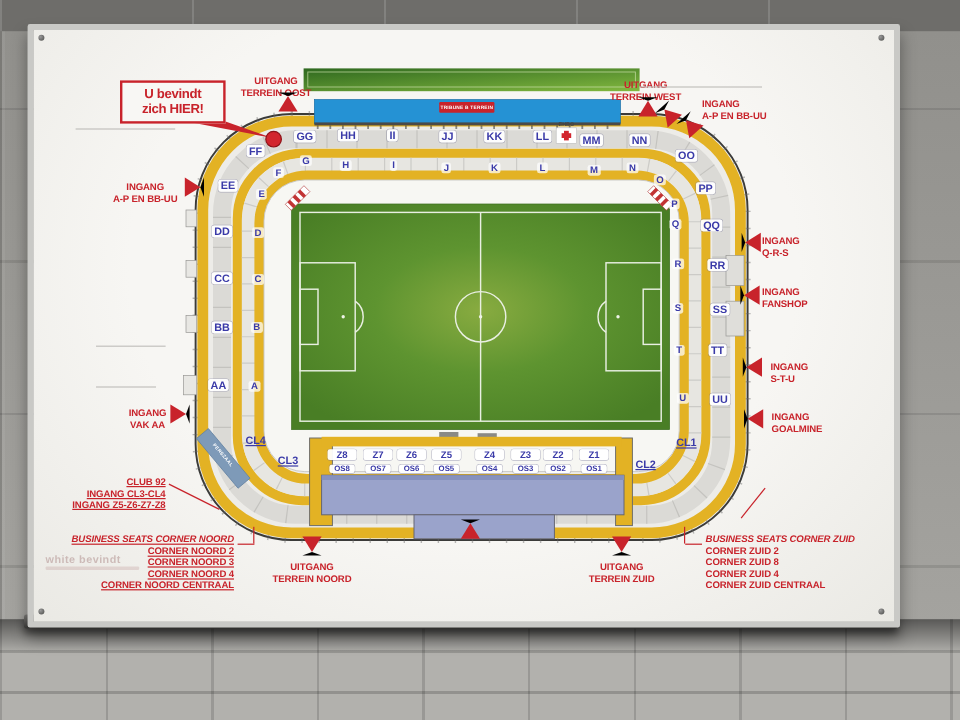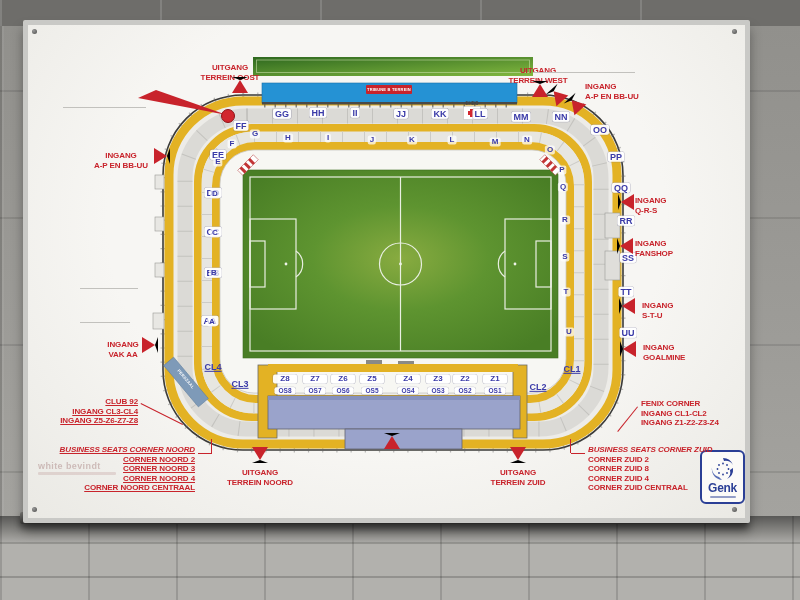--- a/index.html
+++ b/index.html
@@ -19,21 +19,21 @@
   .pavement::before{content:"";position:absolute;inset:0;background:linear-gradient(rgba(0,0,0,.50),rgba(0,0,0,0) 34%);}
   .sign-rail{position:absolute;left:20px;top:512px;width:728px;height:12px;background:linear-gradient(#7d7c79,#3C3B39);border-radius:2px;box-shadow:0 4px 6px rgba(0,0,0,.4);}
   .sign{position:absolute;left:23px;top:20px;width:717px;height:493px;border:5px solid #C9C9C6;border-radius:2px;
     box-shadow:0 9px 12px rgba(0,0,0,.35), inset 0 0 0 1px rgba(255,255,255,.55);}
   .sign-face{position:absolute;inset:0;background:radial-gradient(ellipse at 50% 40%, #F7F6F3 55%, #EAE9E4 100%);overflow:hidden;}
   .stadium-svg{position:absolute;left:0;top:0;z-index:1;}
   .overlay{position:absolute;inset:0;z-index:2;}
   .screw{position:absolute;width:5px;height:5px;border-radius:50%;background:radial-gradient(circle at 35% 35%, #999, #4a4a48);z-index:3;}
 
   .badge{position:absolute;transform:translate(-50%,-50%);background:rgba(255,255,255,.95);color:#3A3AA8;font-weight:bold;border-radius:2px;padding:0 2px;line-height:1.15;box-shadow:0 0 0 .5px rgba(110,110,150,.45);white-space:nowrap;}
-  .badge.outer{font-size:9px;margin-left:28px;}
+  .badge.outer{font-size:9px;}
   .badge.inner{font-size:8px;background:rgba(255,255,255,.72);box-shadow:none;}
   .badge.cl{font-size:9px;background:transparent;box-shadow:none;text-decoration:underline;}
   .badge.z{font-size:8px;width:22px;text-align:center;padding:0 1px;}
   .badge.os{font-size:6.5px;width:19px;text-align:center;padding:0 1px;}
 
   .red-label{position:absolute;color:#C8232B;font-weight:bold;font-size:8px;line-height:9.6px;letter-spacing:-0.1px;white-space:nowrap;z-index:2;}
   .red-label.al-c{transform:translateX(-50%);text-align:center;}
   .red-label.al-r{text-align:right;text-decoration:underline;}
   .red-label .italic{font-style:italic;}
 
@@ -177,49 +177,34 @@
         </g>
 
         <g>
           <polygon points="110,73 128,65 199,90" fill="#C8232B"></polygon>
           <circle cx="200" cy="91" r="6.5" fill="#D2262E" stroke="#8E1218" stroke-width="1"></circle>
         </g>
       </svg>
 
       <div class="overlay" id="overlay">
 
+        <div class="you-are-here">
+          <div>U bevindt</div>
+          <div>zich HIER!</div>
+        </div>
 
         <div class="stand-badge">TRIBUNE B TERREIN</div>
         <div class="ehbo-label">EHBO</div>
         <div class="press-label">PERSZAAL</div>
 
         <div class="watermark">
           <div class="brand">white bevindt</div>
           <div class="tagline"></div>
         </div>
 
-        <div class="genk-logo">
-          <svg width="28" height="28" viewBox="0 0 28 28">
-            <path d="M14,3 a11,11 0 0 1 10,7 a9,9 0 0 0 -9,-4 z" fill="#2B3F96"></path>
-            <path d="M24,13 a11,11 0 0 1 -6,11 a9,9 0 0 0 3,-9 z" fill="#2B3F96"></path>
-            <path d="M13,25 a11,11 0 0 1 -9,-16 a9,9 0 0 0 6,13 z" fill="#5A6FB5"></path>
-            <g fill="#2B3F96">
-              <circle cx="14" cy="8.5" r="0.9"></circle>
-                <circle cx="18" cy="10" r="0.9"></circle>
-              <circle cx="19.5" cy="14" r="0.9"></circle>
-                <circle cx="18" cy="18" r="0.9"></circle>
-              <circle cx="14" cy="19.5" r="0.9"></circle>
-                <circle cx="10" cy="18" r="0.9"></circle>
-              <circle cx="8.5" cy="14" r="0.9"></circle>
-                <circle cx="10" cy="10" r="0.9"></circle>
-            </g>
-          </svg>
-          <div class="genk-name">Genk</div>
-          <div class="genk-sub"></div>
-        </div>
 
         <div class="screw" style="left:4px;top:4px;"></div>
         <div class="screw" style="left:704px;top:4px;"></div>
         <div class="screw" style="left:4px;top:482px;"></div>
         <div class="screw" style="left:704px;top:482px;"></div>
       <div class="badge outer" style="left: 185px; top: 101px;">FF</div>
           <div class="badge outer" style="left: 226px; top: 89px;">GG</div>
           <div class="badge outer" style="left: 262px; top: 88px;">HH</div>
           <div class="badge outer" style="left: 299px; top: 88px;">II</div>
           <div class="badge outer" style="left: 345px; top: 89px;">JJ</div>
@@ -309,25 +294,20 @@
             <div>FANSHOP</div>
           </div>
           <div class="red-label al-l" style="left: 614px; top: 276px;">
             <div>INGANG</div>
             <div>S-T-U</div>
           </div>
           <div class="red-label al-l" style="left: 615px; top: 318px;">
             <div>INGANG</div>
             <div>GOALMINE</div>
           </div>
-          <div class="red-label al-l" style="left: 613px; top: 374px;">
-            <div>FENIX CORNER</div>
-            <div>INGANG CL1-CL2</div>
-            <div>INGANG Z1-Z2-Z3-Z4</div>
-          </div>
           <div class="red-label al-l" style="left: 560px; top: 420px;">
             <div class="italic">BUSINESS SEATS CORNER ZUID</div>
             <div>CORNER ZUID 2</div>
             <div>CORNER ZUID 8</div>
             <div>CORNER ZUID 4</div>
             <div>CORNER ZUID CENTRAAL</div>
           </div>
           <div class="red-label al-r" style="right: 607px; top: 372px;">
             <div>CLUB 92</div>
             <div>INGANG CL3-CL4</div>

